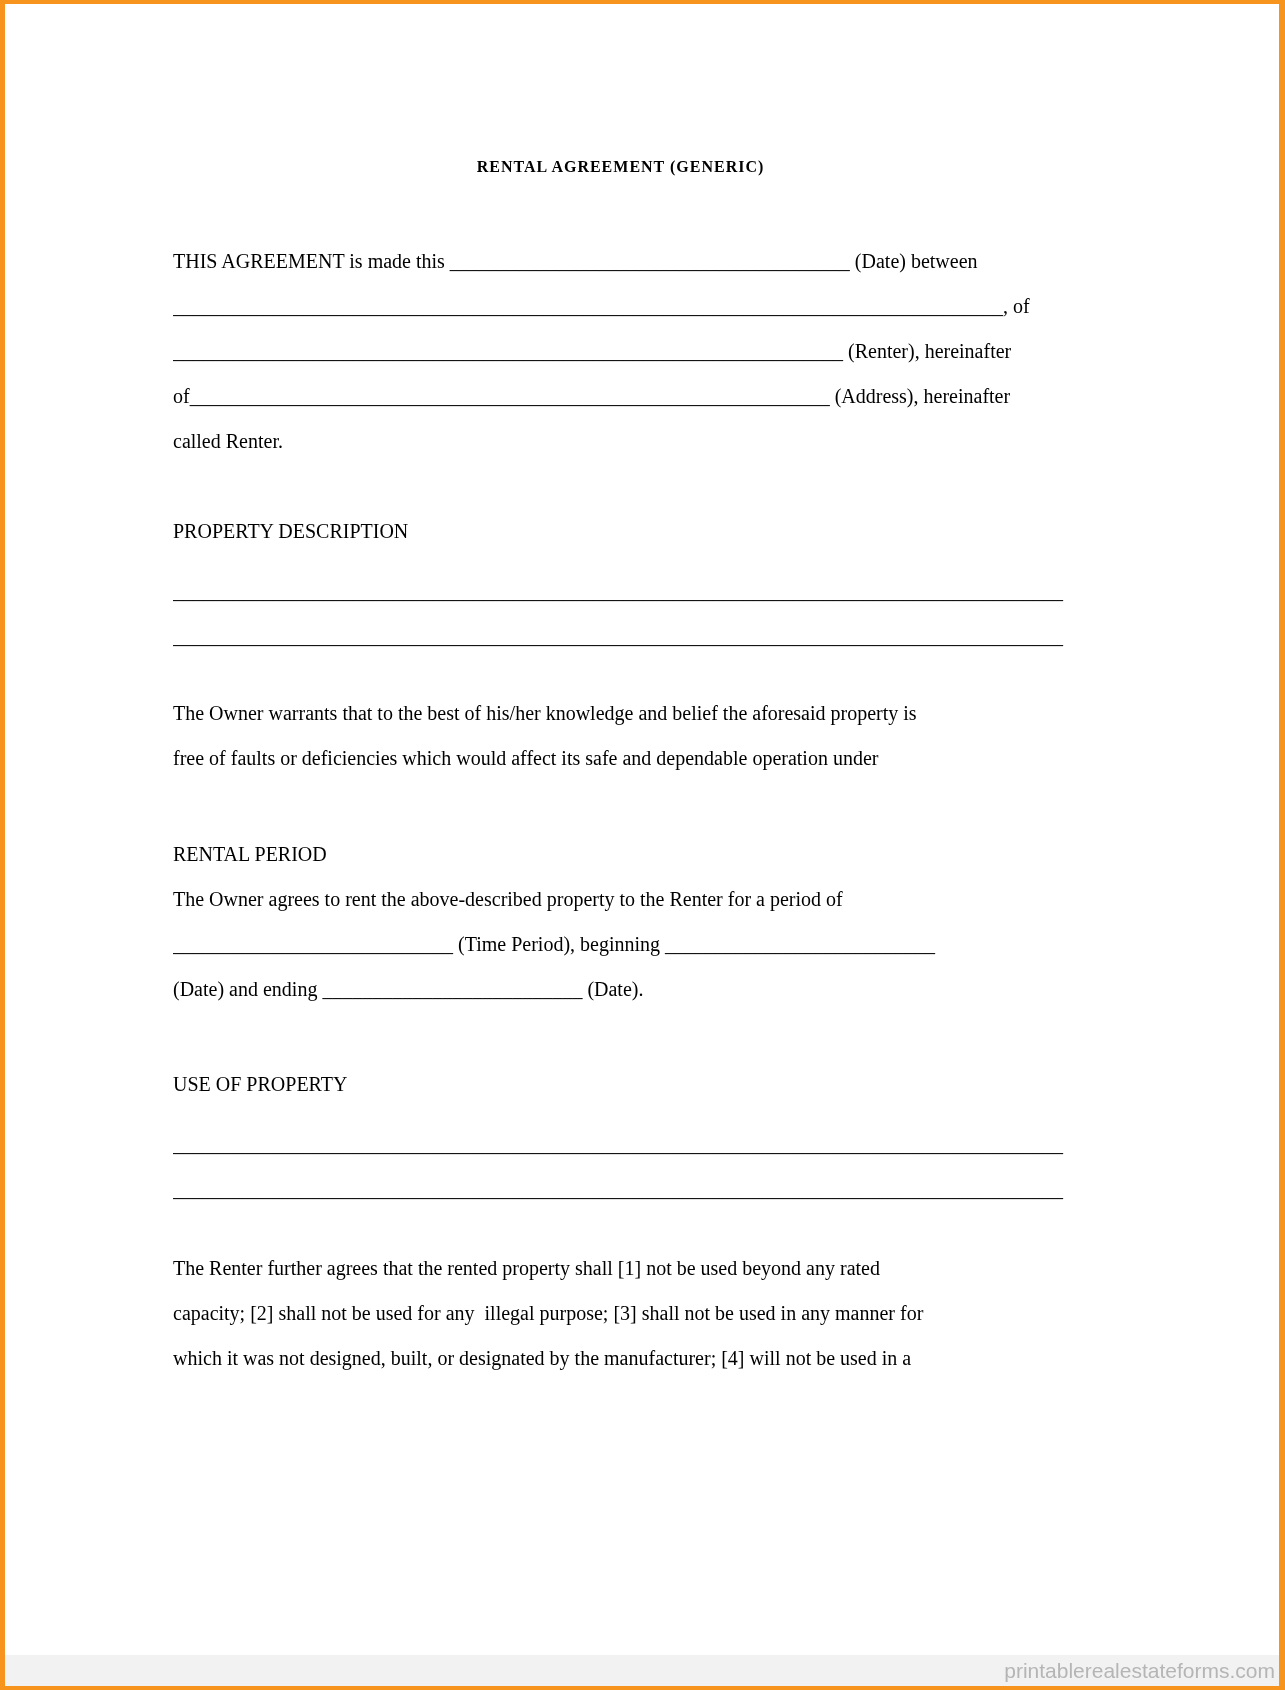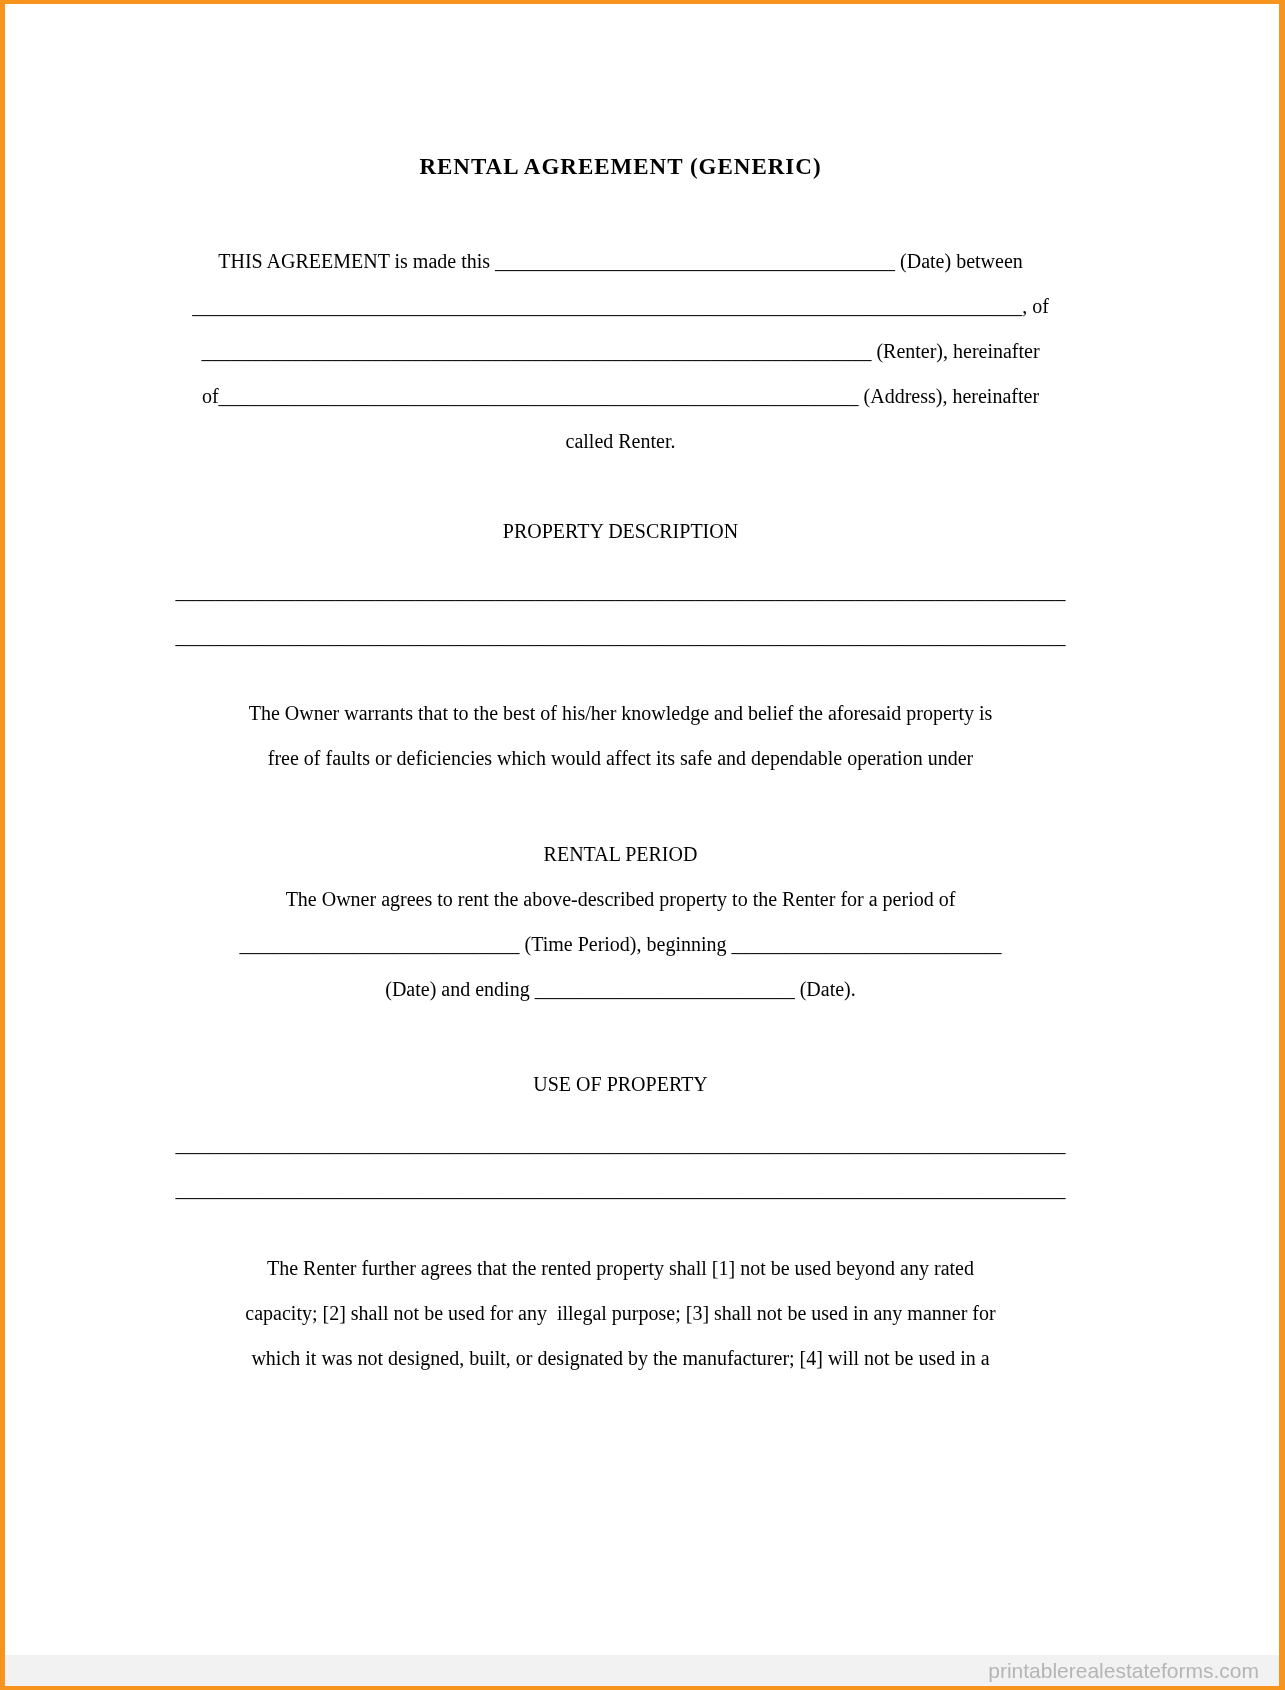--- a/index.html
+++ b/index.html
@@ -20,25 +20,24 @@
   .content {
     margin-left: 168px;
     width: 895px;
     font-size: 20px;
   }
   .line {
     line-height: 45px;
     height: 45px;
     white-space: pre-wrap;
     overflow: hidden;
-    text-align: center;
   }
   .title-line {
     margin-top: 140px;
-    font-size: 23px;
+    font-size: 16px;
     font-weight: bold;
     letter-spacing: 1px;
     text-align: center;
   }
   .intro        { margin-top: 50px; }
   .pd-heading   { margin-top: 45px; }
   .pd-blanks    { margin-top: 15px; }
   .warranty     { margin-top: 32px; }
   .rental       { margin-top: 51px; }
   .up-heading   { margin-top: 50px; }
@@ -51,21 +50,21 @@
     bottom: 0;
     height: 31px;
     background: #F2F2F2;
     text-align: right;
   }
   .footer-site {
     font-family: "Liberation Sans", sans-serif;
     font-size: 21px;
     line-height: 31px;
     color: #B5B5B5;
-    padding-right: 20px;
+    padding-right: 4px;
   }
 </style>
 </head>
 <body>
 
 <div class="page">
   <div class="content">
 
     <div class="line title-line">RENTAL AGREEMENT (GENERIC)</div>
 

